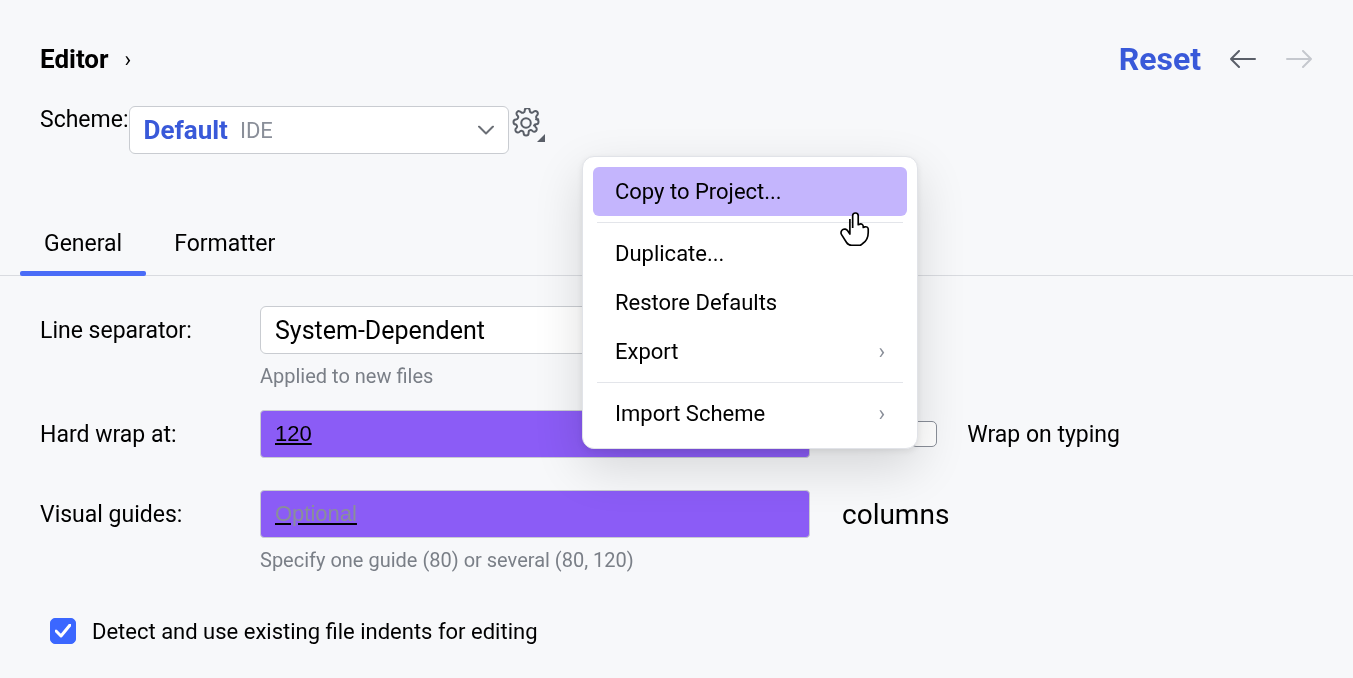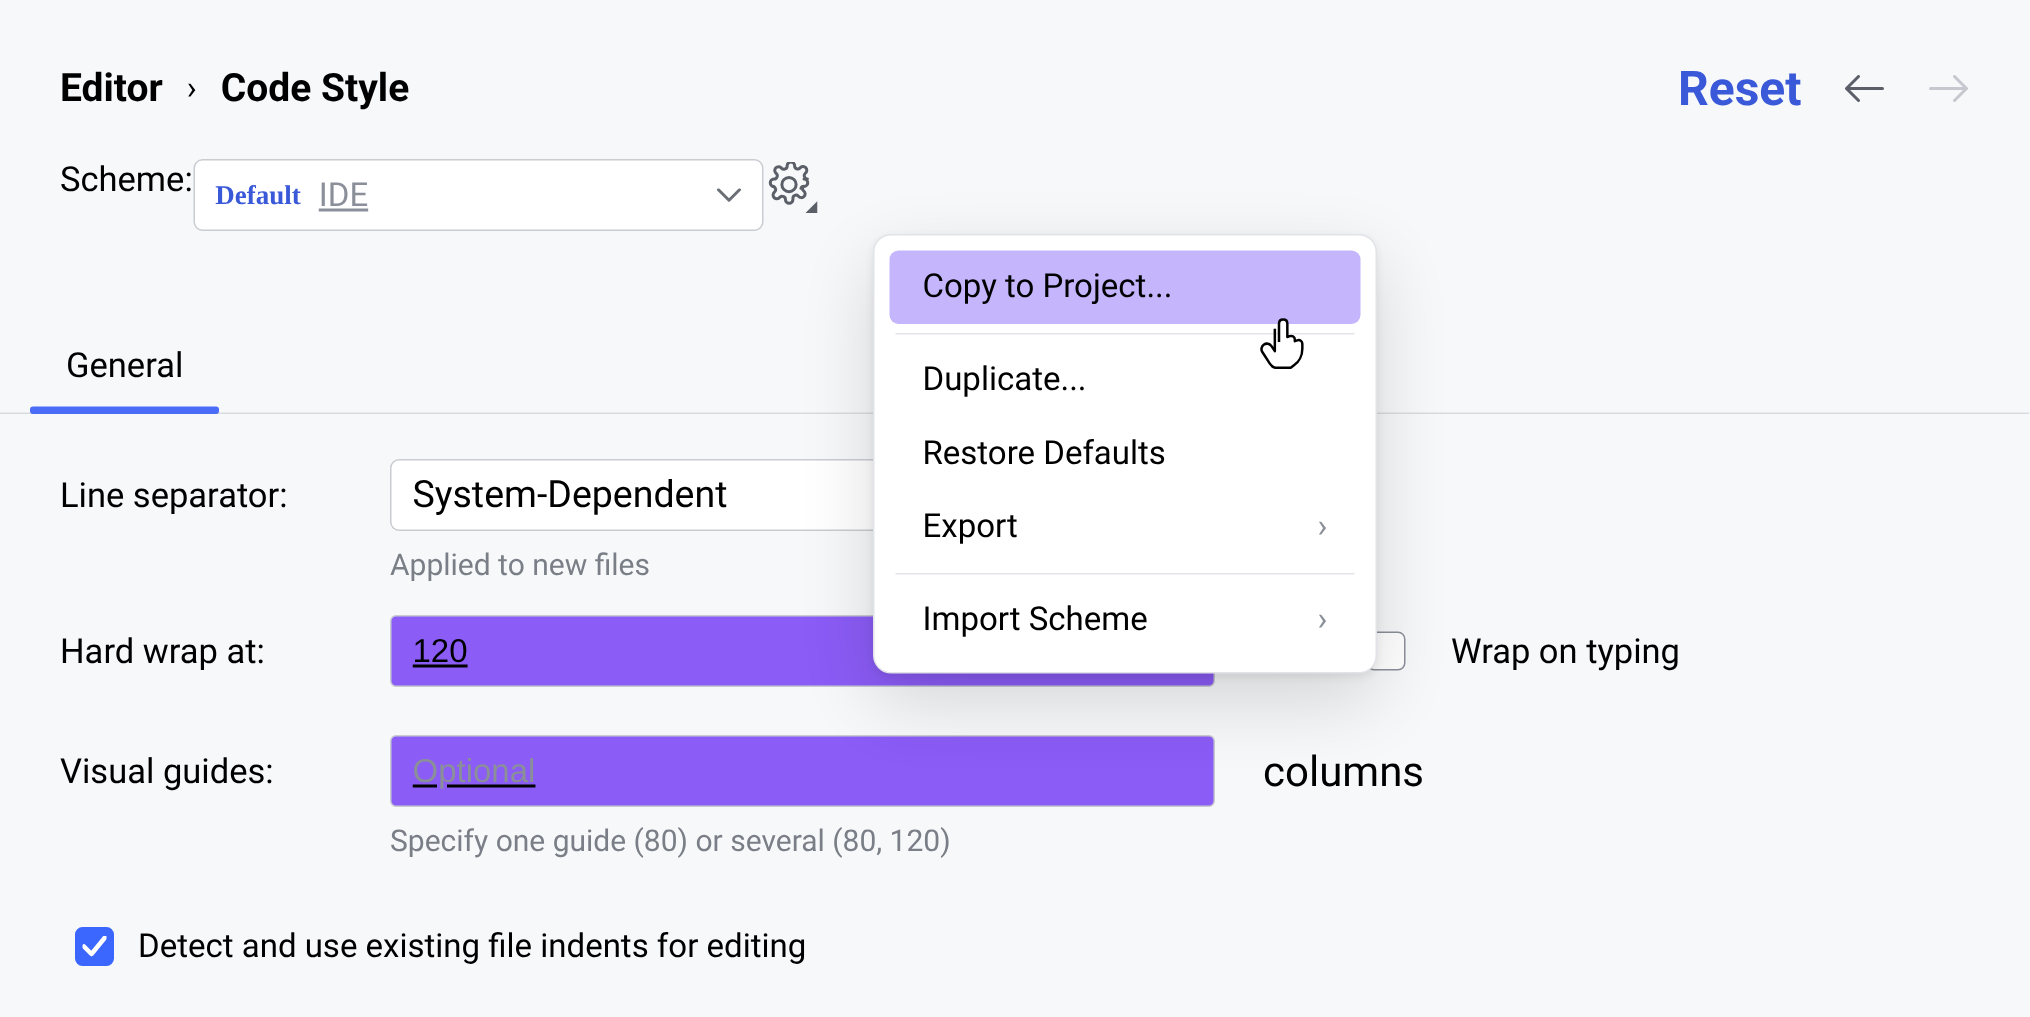--- a/index.html
+++ b/index.html
@@ -68,22 +68,22 @@
     height: 48px;
     background: #fff;
     border: 1px solid #c9ccd1;
     border-radius: 6px;
     display: flex;
     align-items: center;
     padding: 0 14px;
     position: relative;
     cursor: pointer;
   }
-  .scheme-name { color: #3959d9; font-weight: 700; font-size: 18px; font-family: Liberation Serif, serif; }
-  .scheme-suffix { color: #8a8f99; font-size: 22px; margin-left: 12px; text-decoration: underline; }
+  .scheme-name { color: #3959d9; font-weight: 700; font-size: 26px; }
+  .scheme-suffix { color: #8a8f99; font-size: 22px; margin-left: 12px; }
   .select-caret {
     position: absolute;
     right: 14px;
     top: 50%;
     transform: translateY(-50%);
     color: #6b6f76;
   }
   .gear-wrapper {
     position: relative;
     width: 34px;
@@ -222,21 +222,20 @@
     pointer-events: none;
   }
 </style>
 </head>
 <body>
 
 <div class="header">
   <div class="breadcrumb">
     <span>Editor</span>
     <span class="chevron">›</span>
-    <span>Code Style</span>
   </div>
   <div class="header-right">
     <span class="reset-link">Reset</span>
     <span class="nav-arrow">
       <svg width="26" height="18" viewBox="0 0 26 18">
         <path d="M9 1 L1 9 L9 17 M1 9 H25" fill="none" stroke="#5a5f68" stroke-width="2" stroke-linecap="round" stroke-linejoin="round"></path>
       </svg>
     </span>
     <span class="nav-arrow disabled">
       <svg width="26" height="18" viewBox="0 0 26 18">
@@ -263,20 +262,21 @@
       <path fill="none" stroke="#5a5f68" stroke-width="1.6" stroke-linejoin="round" d="M19.4 13.5a1.6 1.6 0 0 0 .3 1.8l.1.1a2 2 0 1 1-2.8 2.8l-.1-.1a1.6 1.6 0 0 0-1.8-.3 1.6 1.6 0 0 0-1 1.5V20a2 2 0 0 1-4 0v-.1a1.6 1.6 0 0 0-1.1-1.5 1.6 1.6 0 0 0-1.8.3l-.1.1a2 2 0 1 1-2.8-2.8l.1-.1a1.6 1.6 0 0 0 .3-1.8 1.6 1.6 0 0 0-1.5-1H4a2 2 0 0 1 0-4h.1a1.6 1.6 0 0 0 1.5-1.1 1.6 1.6 0 0 0-.3-1.8l-.1-.1A2 2 0 1 1 8 3.3l.1.1a1.6 1.6 0 0 0 1.8.3h.1a1.6 1.6 0 0 0 1-1.5V2a2 2 0 0 1 4 0v.1a1.6 1.6 0 0 0 1 1.5 1.6 1.6 0 0 0 1.8-.3l.1-.1a2 2 0 1 1 2.8 2.8l-.1.1a1.6 1.6 0 0 0-.3 1.8v.1a1.6 1.6 0 0 0 1.5 1H20a2 2 0 0 1 0 4h-.1a1.6 1.6 0 0 0-1.5 1z"></path>
     </svg>
     <svg width="8" height="8" viewBox="0 0 8 8" style="position:absolute;right:-2px;bottom:-2px">
       <path d="M8 0 L8 8 L0 8 Z" fill="#5a5f68"></path>
     </svg>
   </div>
 </div>
 
 <div class="tabs">
   <div class="tab active">General</div>
+  <div class="tab">Formatter</div>
 </div>
 
 <div class="form">
 
   <div class="form-row">
     <div class="form-label">Line separator:</div>
     <div class="input-col">
       <div class="scheme-select" style="width:550px;height:48px;">
         <span style="font-size:25px;">System-Dependent</span>
       </div>

